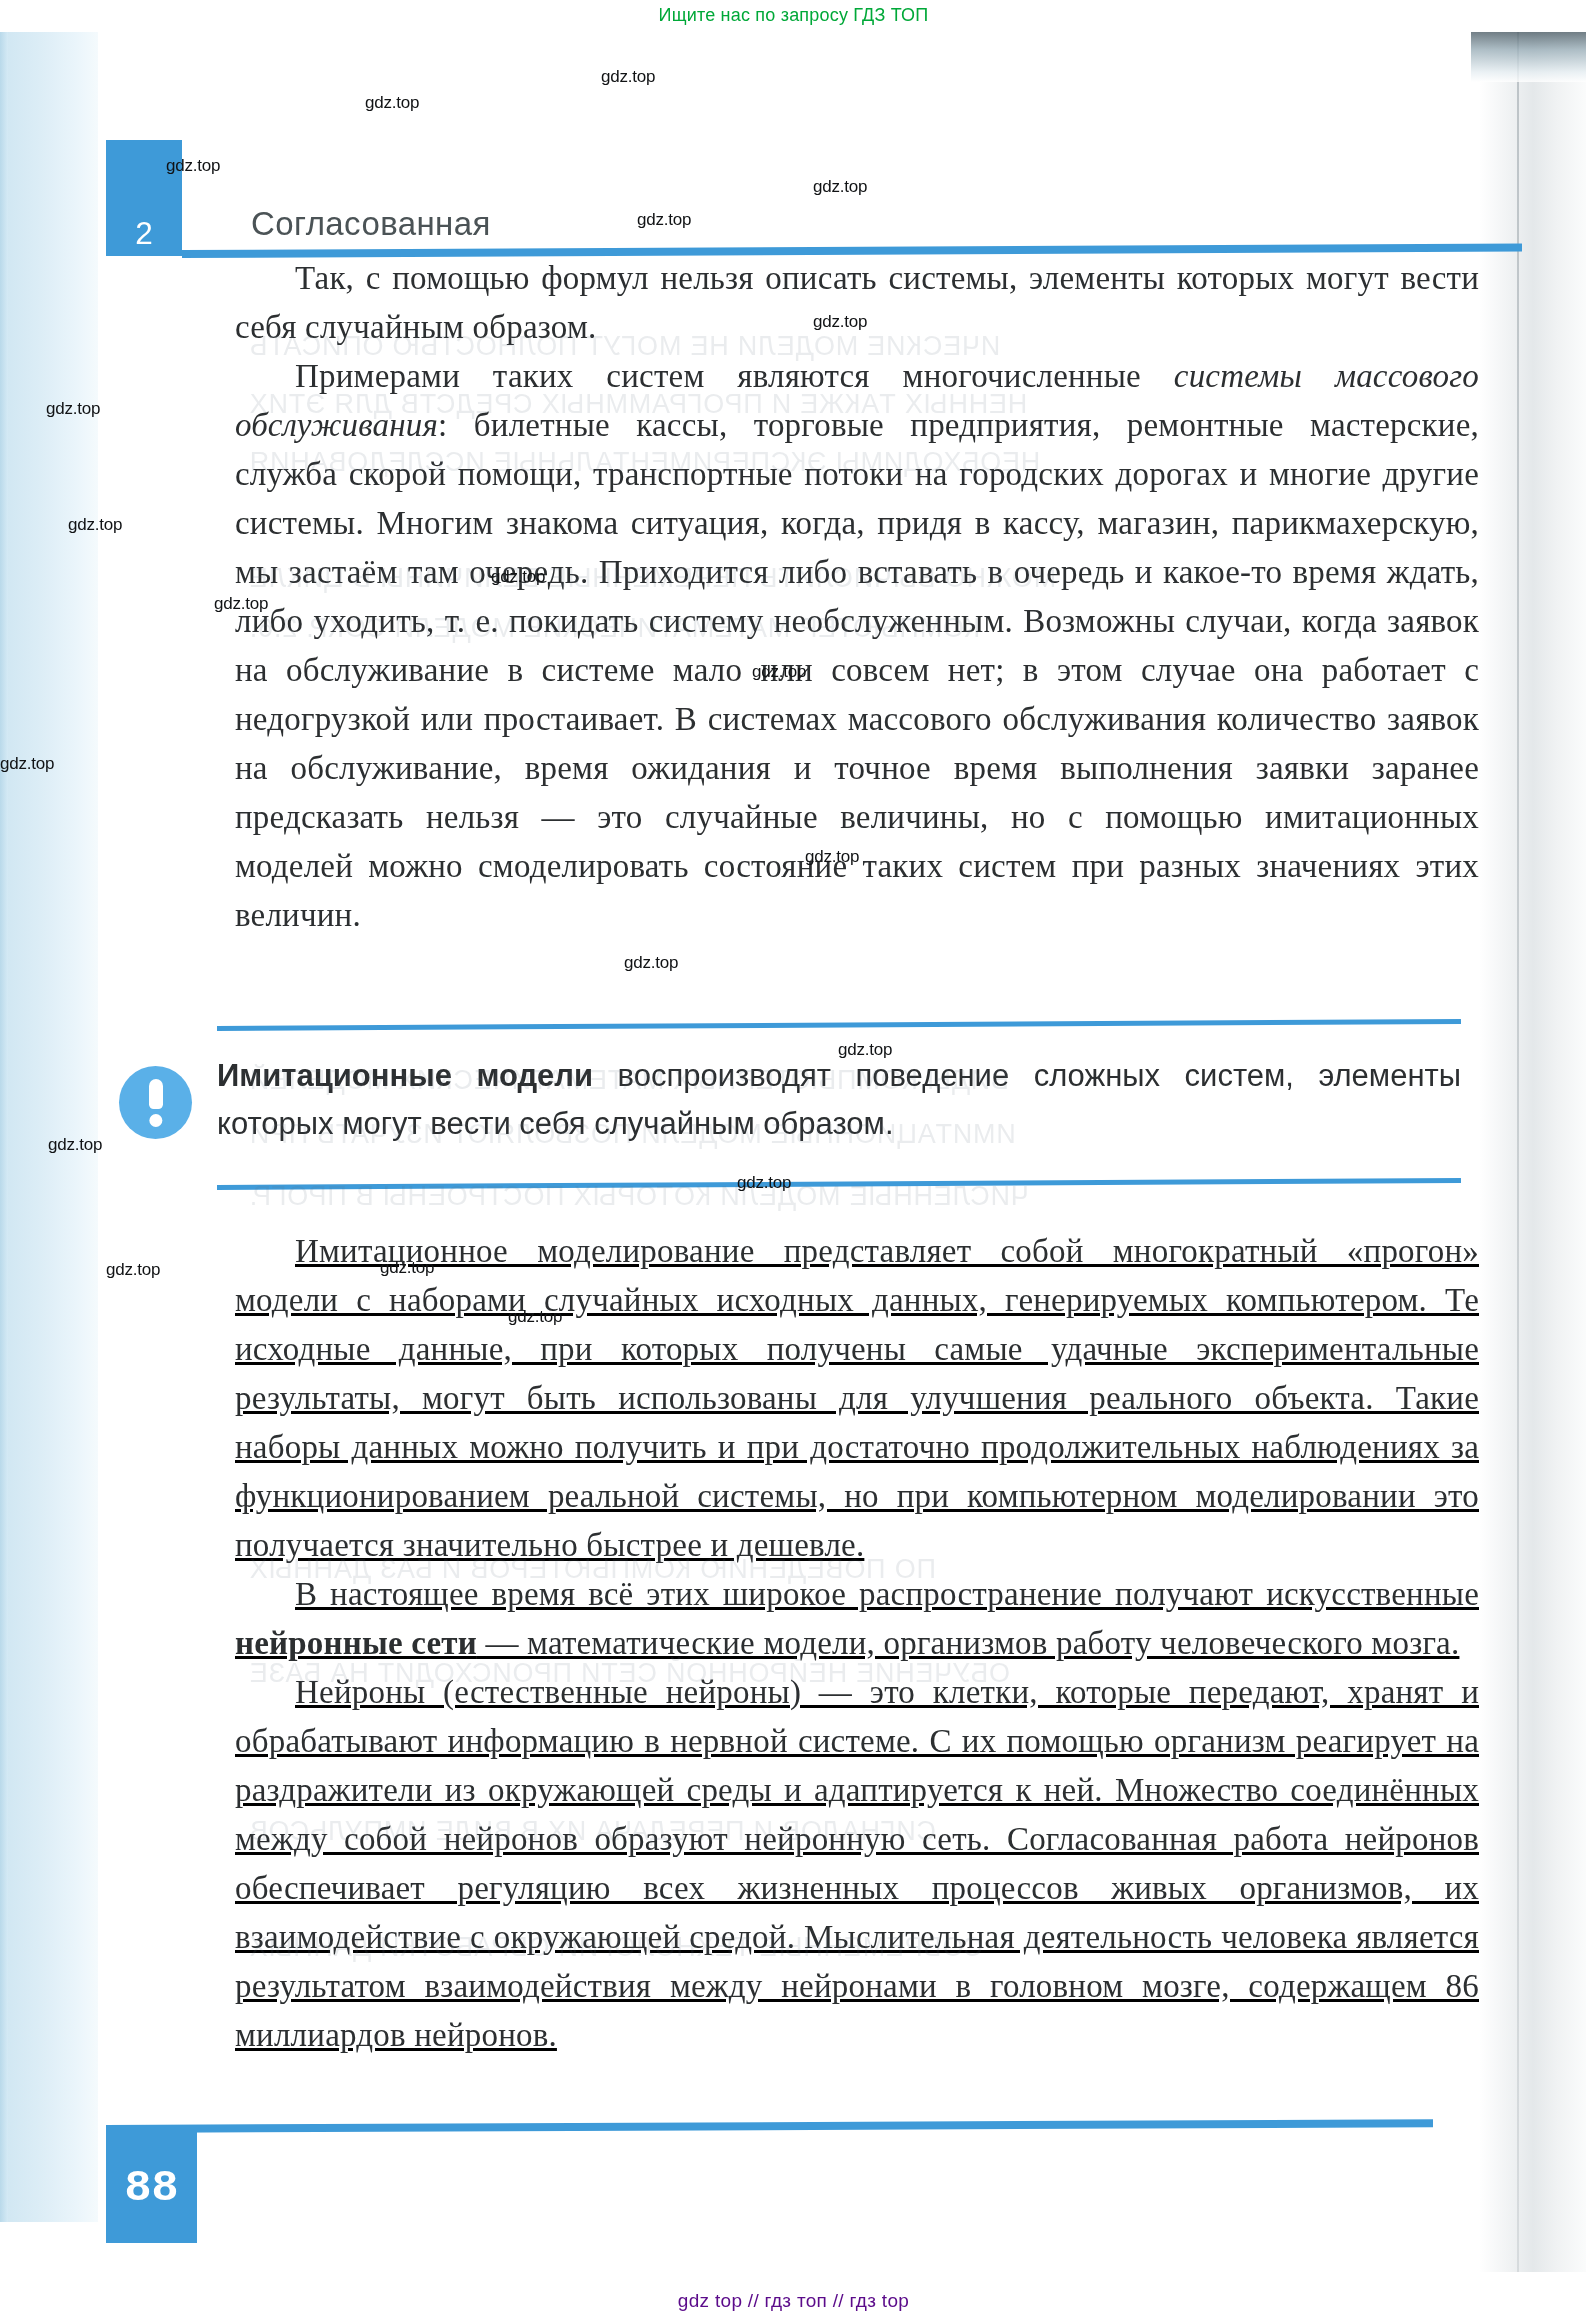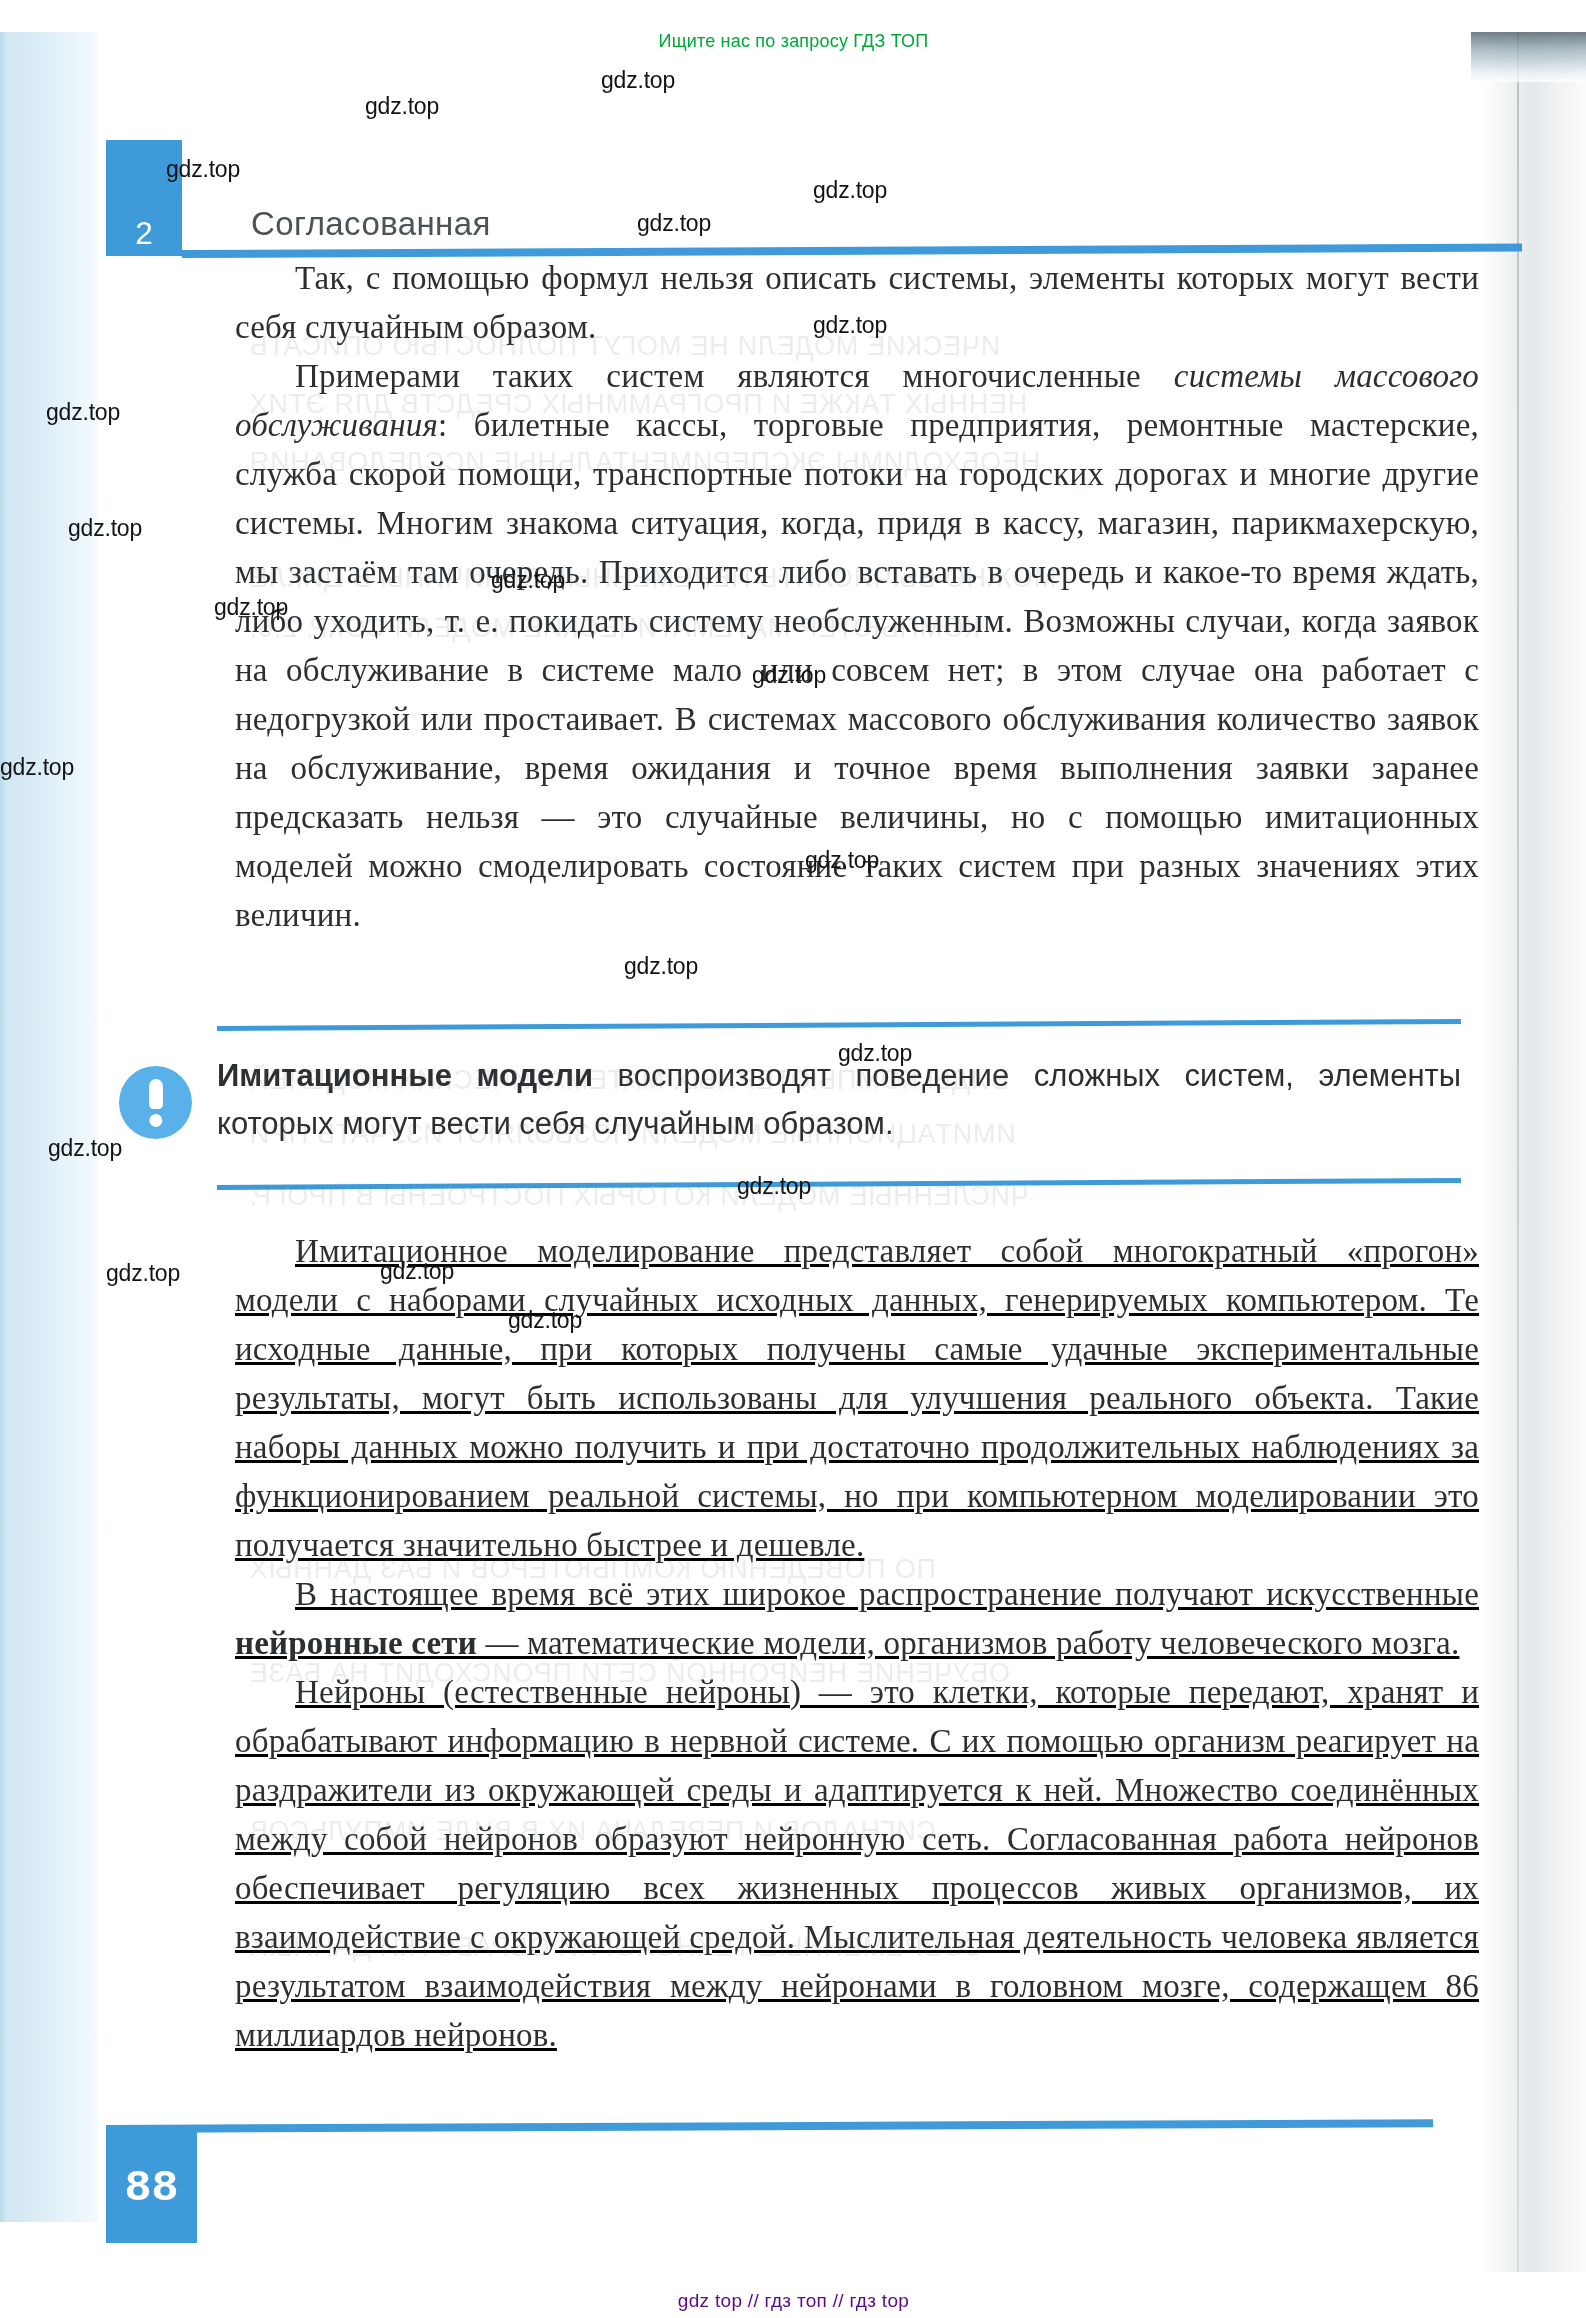--- a/index.html
+++ b/index.html
@@ -26,21 +26,20 @@
     text-align: center;
     z-index: 40;
   }
   .top-banner span {
     font-family: "Liberation Sans", sans-serif;
     font-size: 18px;
     color: #00a838;
     letter-spacing: 0.2px;
     line-height: 31.5px;
     display: inline-block;
-    margin-top: 26px;
   }
 
   
   .scan {
     position: absolute;
     top: 31.5px; left: 0;
     width: 1587px;
     height: 2240px;
     background: #ffffff;
     overflow: hidden;
@@ -242,21 +241,21 @@
     color: #5b0b8a;
     line-height: 55px;
     display: inline-block;
     letter-spacing: 0.3px;
   }
 
   
   .wm {
     position: absolute;
     font-family: "Liberation Sans", sans-serif;
-    font-size: 23px;
+    font-size: 17px;
     color: #111315;
     white-space: nowrap;
     z-index: 30;
     letter-spacing: -0.2px;
   }
   
   .ghost {
     position: absolute;
     color: rgba(90,110,125,.13);
     font-family: "Liberation Sans", sans-serif;

